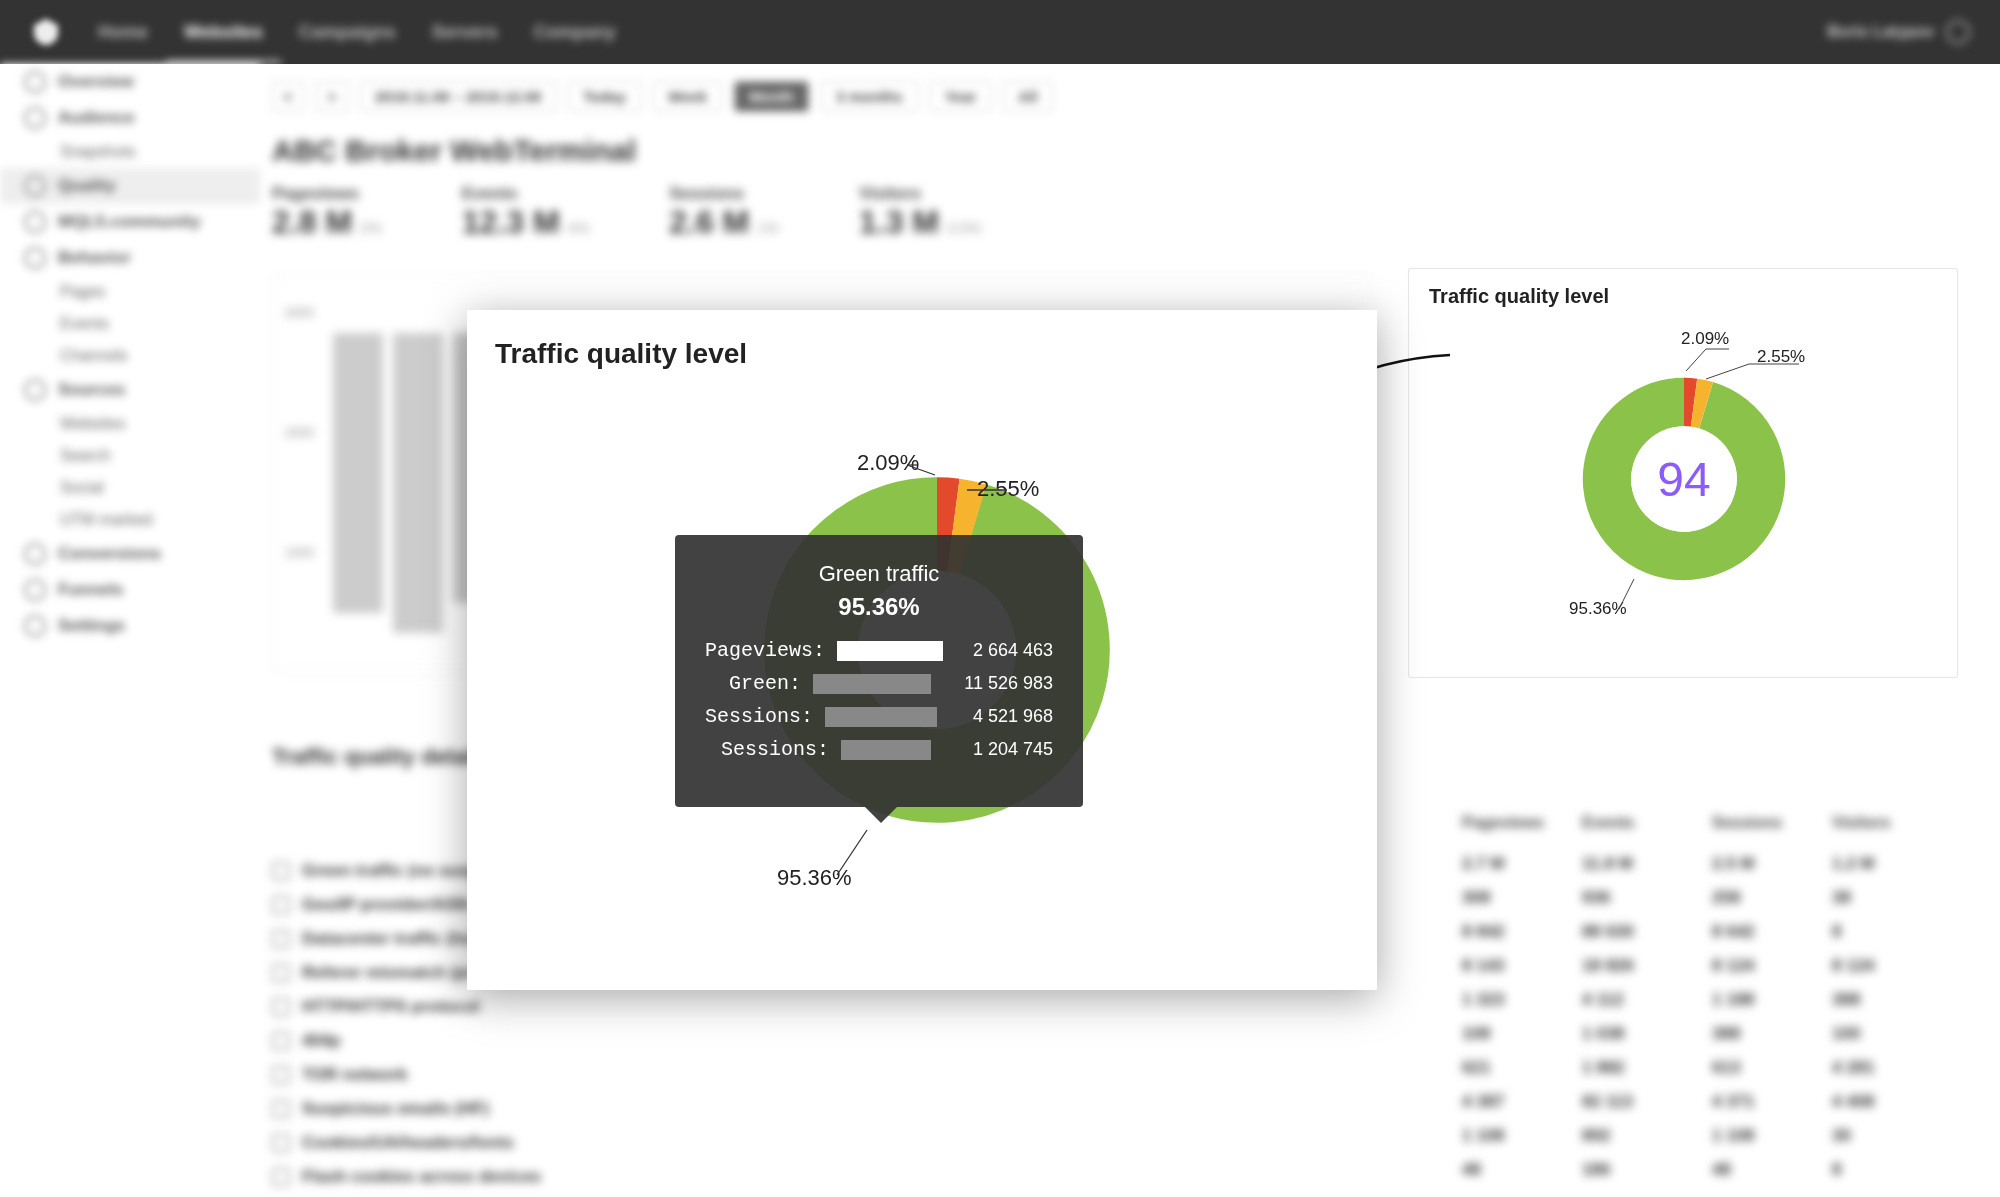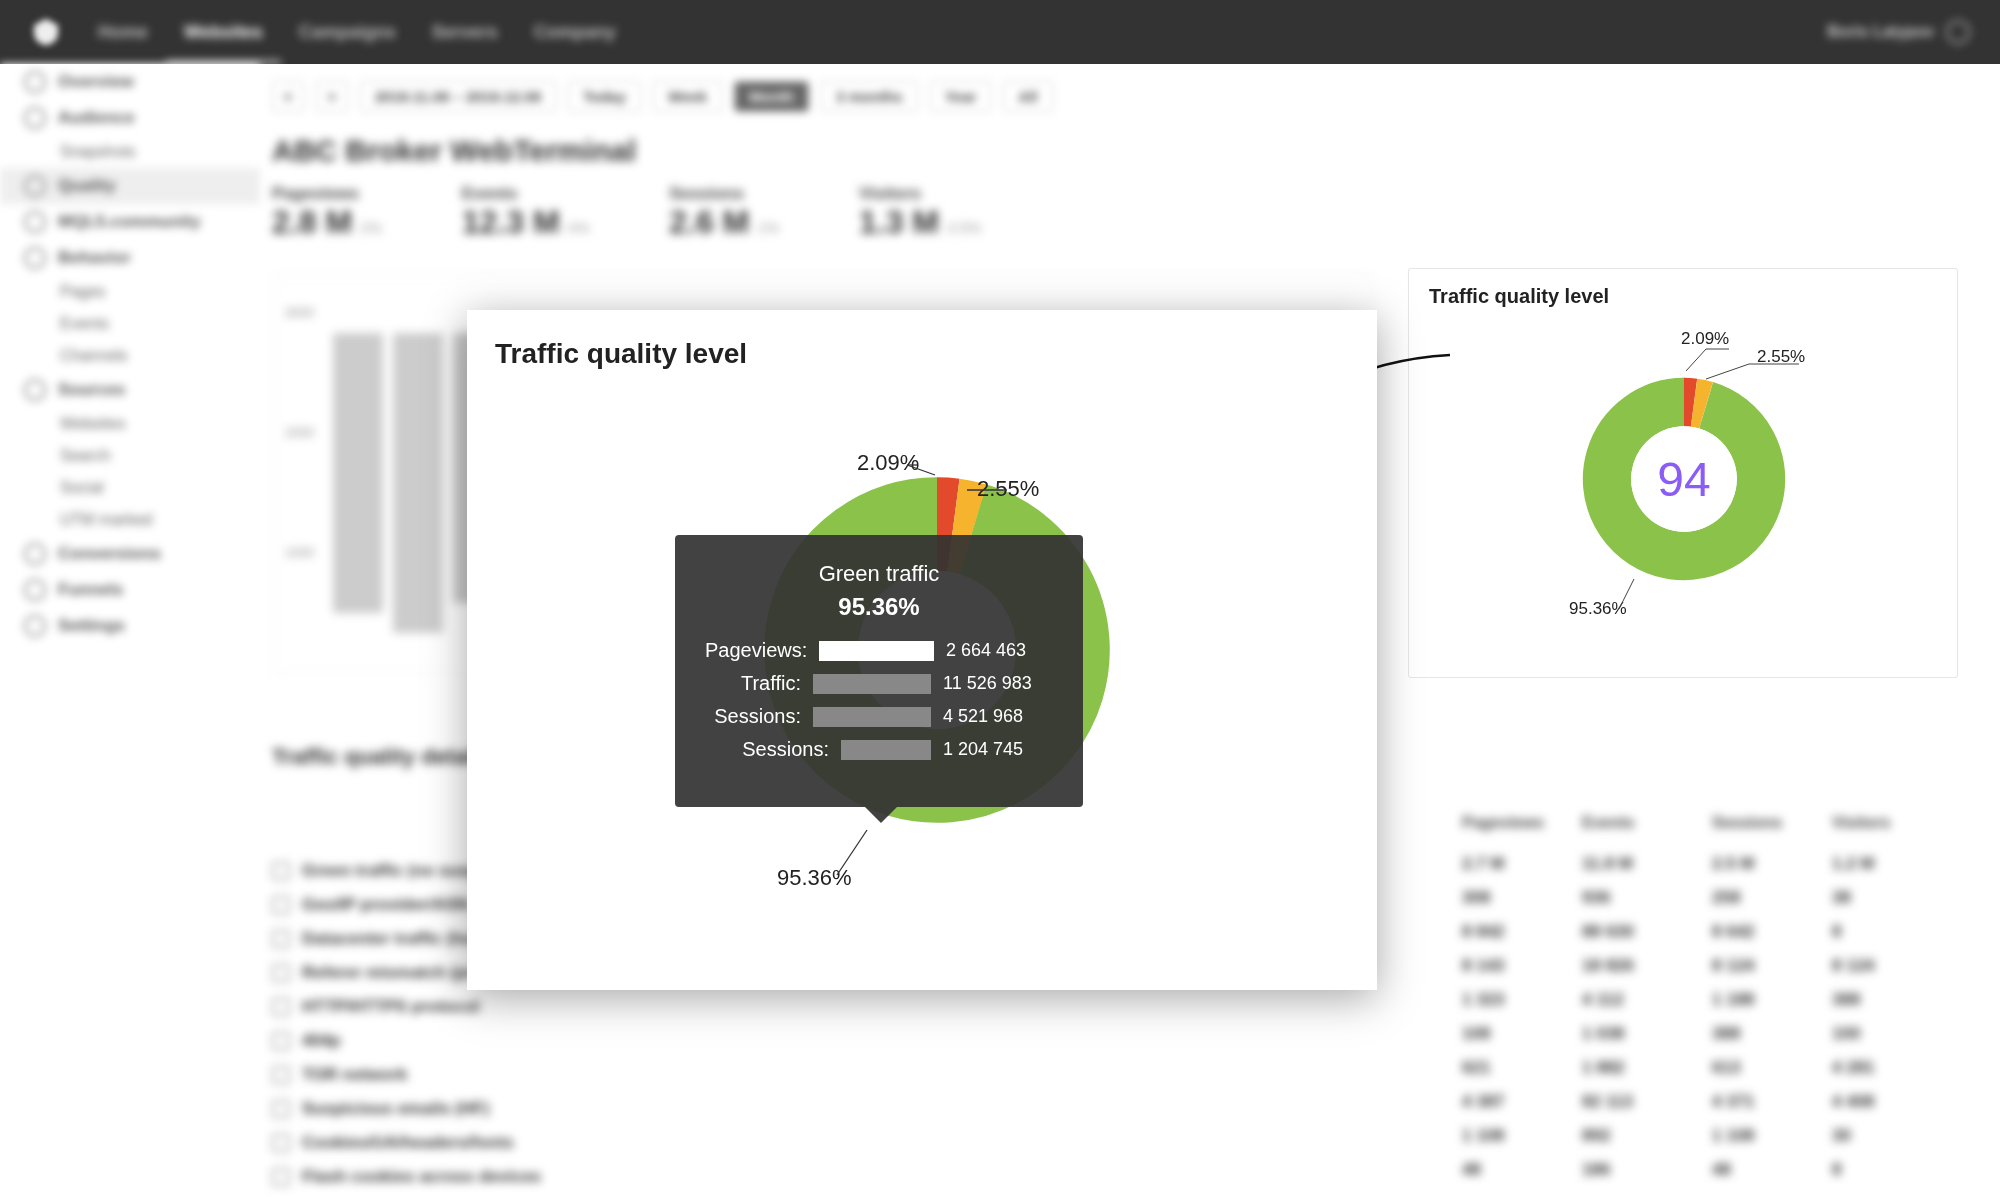--- a/index.html
+++ b/index.html
@@ -46,23 +46,23 @@
 
   
   .popup { position:absolute; left:467px; top:310px; width:910px; height:680px; background:#fff; box-shadow:0 8px 40px rgba(0,0,0,0.35);}
   .popup .ptitle { position:absolute; left:28px; top:28px; font-size:28px; font-weight:700; color:#222;}
   .popup .donutwrap { position:absolute; left:290px; top:160px; width:360px; height:360px;}
   .popup .lbl { position:absolute; font-size:22px; color:#222;}
   .popup .tooltip { position:absolute; left:208px; top:225px; width:408px; height:272px; background:rgba(50,50,50,0.92); border-radius:4px; color:#fff; padding:26px 30px;}
   .popup .tooltip .ttitle { text-align:center; font-size:22px; margin-bottom:6px;}
   .popup .tooltip .tpct { text-align:center; font-size:24px; font-weight:600; margin-bottom:18px;}
   .popup .tooltip .trow { display:flex; align-items:center; justify-content:flex-end; gap:12px; font-size:20px; margin-bottom:10px;}
-  .popup .tooltip .trow .k { flex:0 0 auto; text-align:center;}
+  .popup .tooltip .trow .k { flex:0 0 auto; text-align:center;font-family:Liberation Mono, monospace;}
   .popup .tooltip .trow .bar { height:20px; background:#888;}
-  .popup .tooltip .trow .v { width:110px; text-align:left; font-size:18px;}
+  .popup .tooltip .trow .v { width:110px; text-align:right; font-size:18px;}
   .popup .tooltip .tail { position:absolute; left:190px; bottom:-16px; width:0; height:0; border-left:16px solid transparent; border-right:16px solid transparent; border-top:16px solid rgba(50,50,50,0.92);}
 
   
   .arrow { position:absolute; left:1240px; top:350px; width:220px; height:120px; pointer-events:none;}
 </style>
 </head>
 <body>
 
 <div class="topbar">
   <div class="logo">
@@ -331,21 +331,21 @@
 
   <div class="tooltip">
     <div class="ttitle">Green traffic</div>
     <div class="tpct">95.36%</div>
     <div class="trow">
       <span class="k">Pageviews:</span>
       <span class="bar" style="width:118px;background:#fff"></span>
       <span class="v">2 664 463</span>
     </div>
     <div class="trow">
-      <span class="k">Traffic:</span>
+      <span class="k">Green:</span>
       <span class="bar" style="width:118px"></span>
       <span class="v">11 526 983</span>
     </div>
     <div class="trow">
       <span class="k">Sessions:</span>
       <span class="bar" style="width:118px"></span>
       <span class="v">4 521 968</span>
     </div>
     <div class="trow">
       <span class="k">Sessions:</span>

